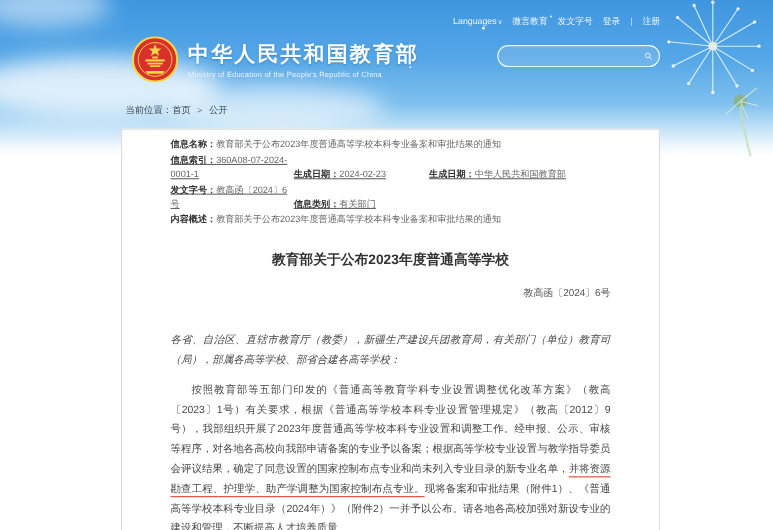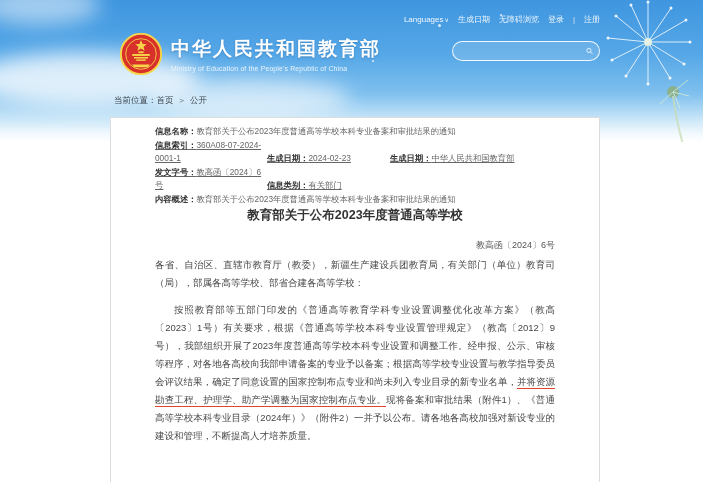--- a/index.html
+++ b/index.html
@@ -56,24 +56,24 @@
   .card{
     position:absolute;left:110px;top:117px;width:490px;height:380px;box-sizing:border-box;
     background:#ffffff;border:1px solid #dcdcdc;border-bottom:none;
     padding:7px 44px 0 44px;
   }
   .meta{font-size:8.3px;line-height:13.5px;color:#666;}
   .meta b{font-weight:bold;color:#333;}
   .meta .pair{display:inline-block;text-decoration:underline;}
   .meta .w1{width:112px;}
   .meta .w2{width:123px;}
-  .doc-title{text-align:center;font-size:12.5px;font-weight:bold;color:#333;line-height:18px;}
+  .doc-title{margin-top:21px;text-align:center;font-size:12.5px;font-weight:bold;color:#333;line-height:18px;}
   .doc-num{margin-top:15px;text-align:right;font-size:9px;color:#555;}
   .para{font-size:9.5px;line-height:18px;color:#474747;text-align:justify;}
-  .salutation{margin-top:4px;}
+  .salutation{margin-top:28px;font-style:italic;}
   .main-body{margin-top:9px;text-indent:2em;}
   .redline{border-bottom:1.6px solid #e2452e;padding-bottom:.5px;}
 </style>
 </head>
 <body>
 
 <div class="banner">
   <div class="cloud c1"></div>
   <div class="cloud c2"></div>
   <div class="cloud c3"></div>
@@ -120,22 +120,22 @@
         <line x1="97" y1="92" x2="104" y2="108"></line>
           <line x1="97" y1="92" x2="84" y2="104"></line>
       </g>
     </g>
   </svg>
 
   <div class="topnav">
     <span>
       <span>Languages</span><span class="caret">∨</span>
     </span>
-    <span>生成日期</span>
-    <span>无障碍浏览</span>
+    <span>微言教育</span>
+    <span>发文字号</span>
     <span>登录</span>
     <span class="sep">|</span>
     <span>注册</span>
   </div>
 
   <div class="brand">
     <svg class="emblem" viewBox="0 0 48 48">
       <circle cx="24" cy="24" r="23" fill="#d8302a"></circle>
       <circle cx="24" cy="24" r="23" fill="none" stroke="#f7d549" stroke-width="2.2"></circle>
       <circle cx="24" cy="24" r="17.5" fill="none" stroke="#f7d549" stroke-width="1"></circle>

